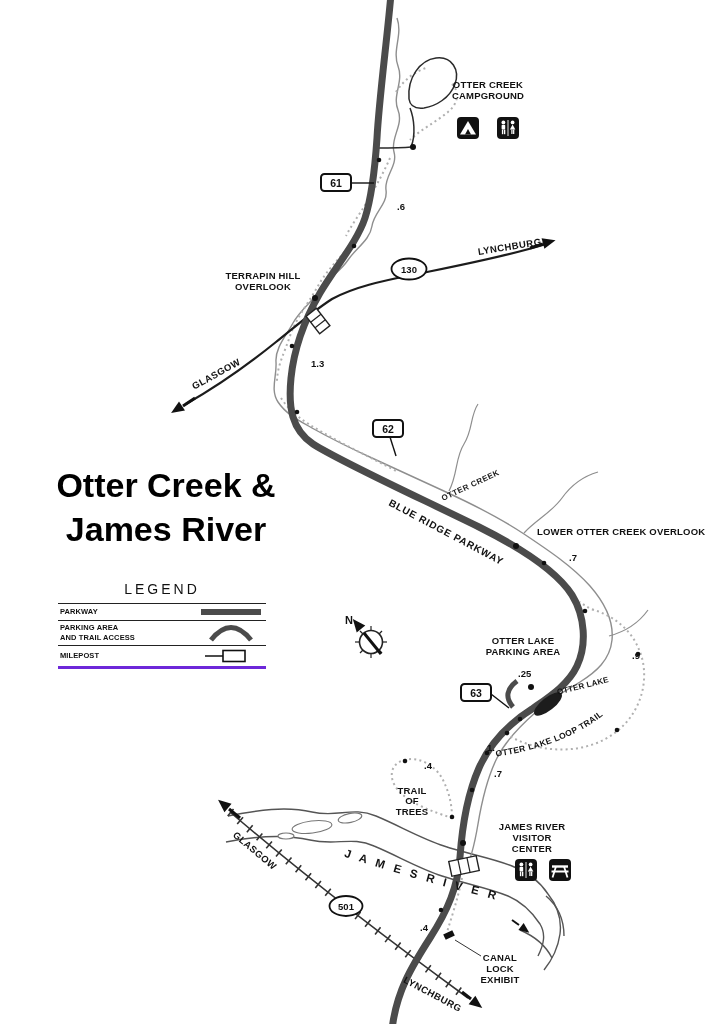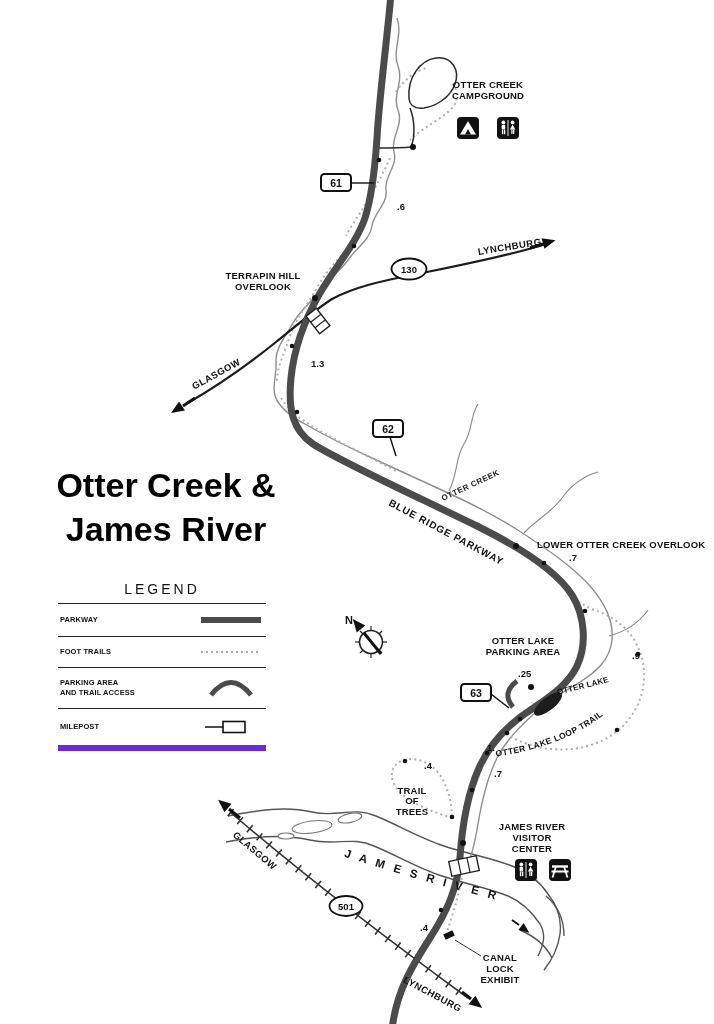--- a/index.html
+++ b/index.html
@@ -24,22 +24,22 @@
   .mileage { position:absolute; font-size:9.5px; font-weight:bold; color:#111; }
   .dest { position:absolute; font-size:9.5px; font-weight:bold; color:#111;
           letter-spacing:.5px; transform-origin:0 0; white-space:nowrap; }
 
   #title { position:absolute; left:20px; top:464px; width:292px; text-align:center;
            font-size:34px; font-weight:bold; color:#000; line-height:1.28; }
 
   #legend { position:absolute; left:58px; top:581px; width:208px; }
   .lheading { text-align:center; font-size:14px; letter-spacing:3px; color:#111; margin-bottom:6px; }
   .lrow { display:flex; justify-content:space-between; align-items:center;
-          border-top:1px solid #222; padding:10px 2px; }
-  .lrow.last { border-bottom:6px solid #6d28d9; }
+          border-top:1px solid #222; padding:2px 2px; }
+  .lrow.last { border-bottom:3px solid #6d28d9; }
   .llabel { font-size:7.5px; font-weight:bold; color:#111; white-space:pre-line; line-height:1.3; letter-spacing:.1px; }
   .lsym { width:66px; flex:none; display:flex; justify-content:center; align-items:center; }
 </style>
 </head>
 <body>
 
 <div id="map">
 
 <svg id="mapsvg" width="714" height="1024" viewBox="0 0 714 1024">
   <defs>
@@ -257,28 +257,20 @@
   <div>James River</div>
 </div>
 
 <div id="legend">
   <div class="lheading">LEGEND</div>
   <div class="lrow">
     <div class="llabel">PARKWAY</div>
     <div class="lsym">
       <svg width="64" height="12">
             <line x1="2" y1="6" x2="62" y2="6" stroke="#4b4b4b" stroke-width="6"></line>
-          </svg>
-    </div>
-  </div>
-  <div class="lrow">
-    <div class="llabel">FOOT TRAILS</div>
-    <div class="lsym">
-      <svg width="64" height="10">
-            <line x1="2" y1="5" x2="62" y2="5" stroke="#b0b0b0" stroke-width="2.2" stroke-dasharray="2 3"></line>
           </svg>
     </div>
   </div>
   <div class="lrow">
     <div class="llabel">PARKING AREA
 AND TRAIL ACCESS</div>
     <div class="lsym">
       <svg width="64" height="20">
             <path d="M 12 17 Q 32 -8 52 17" fill="none" stroke="#4b4b4b" stroke-width="5"></path>
           </svg>
@@ -292,21 +284,21 @@
         <rect x="24" y="2.5" width="22" height="11" fill="#fff" stroke="#111" stroke-width="1.6"></rect>
       </svg>
     </div>
   </div>
 </div>
 
 <div class="maplabel ctr" style="left:488px;top:79px">OTTER CREEK
 CAMPGROUND</div>
 <div class="maplabel ctr" style="left:263px;top:270px">TERRAPIN HILL
 OVERLOOK</div>
-<div class="maplabel" style="left:537px;top:539px">LOWER OTTER CREEK OVERLOOK</div>
+<div class="maplabel" style="left:537px;top:526px">LOWER OTTER CREEK OVERLOOK</div>
 <div class="maplabel ctr" style="left:523px;top:635px">OTTER LAKE
 PARKING AREA</div>
 <div class="maplabel ctr" style="left:532px;top:821px">JAMES RIVER
 VISITOR
 CENTER</div>
 <div class="maplabel ctr" style="left:412px;top:786px;line-height:1.1">TRAIL
 OF
 TREES</div>
 <div class="maplabel ctr" style="left:500px;top:952px">CANAL
 LOCK

